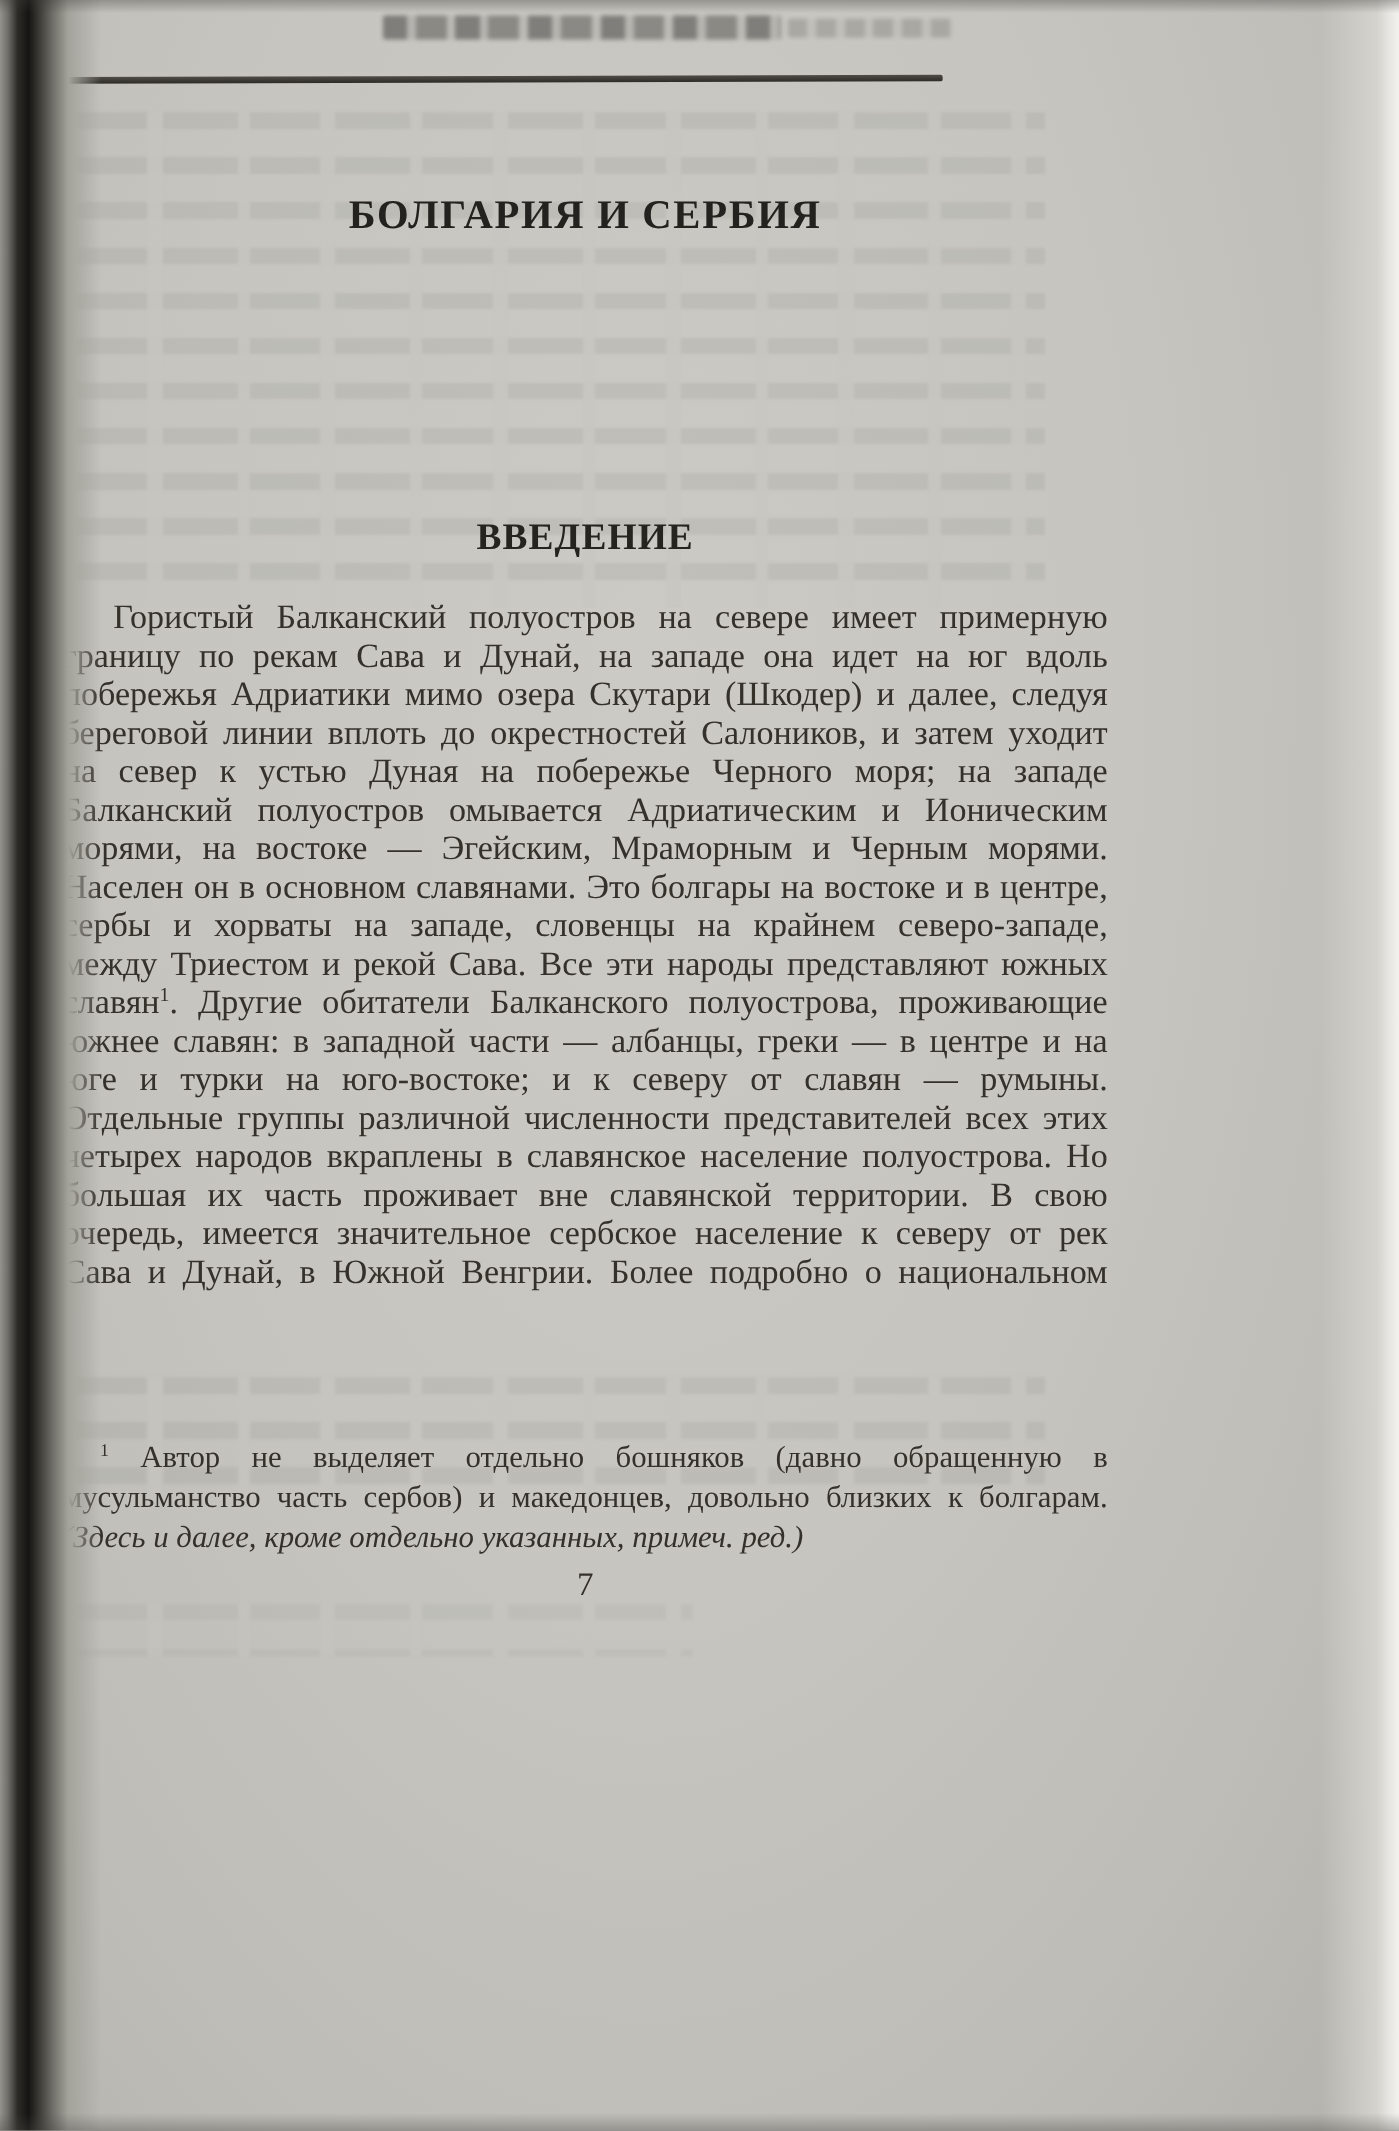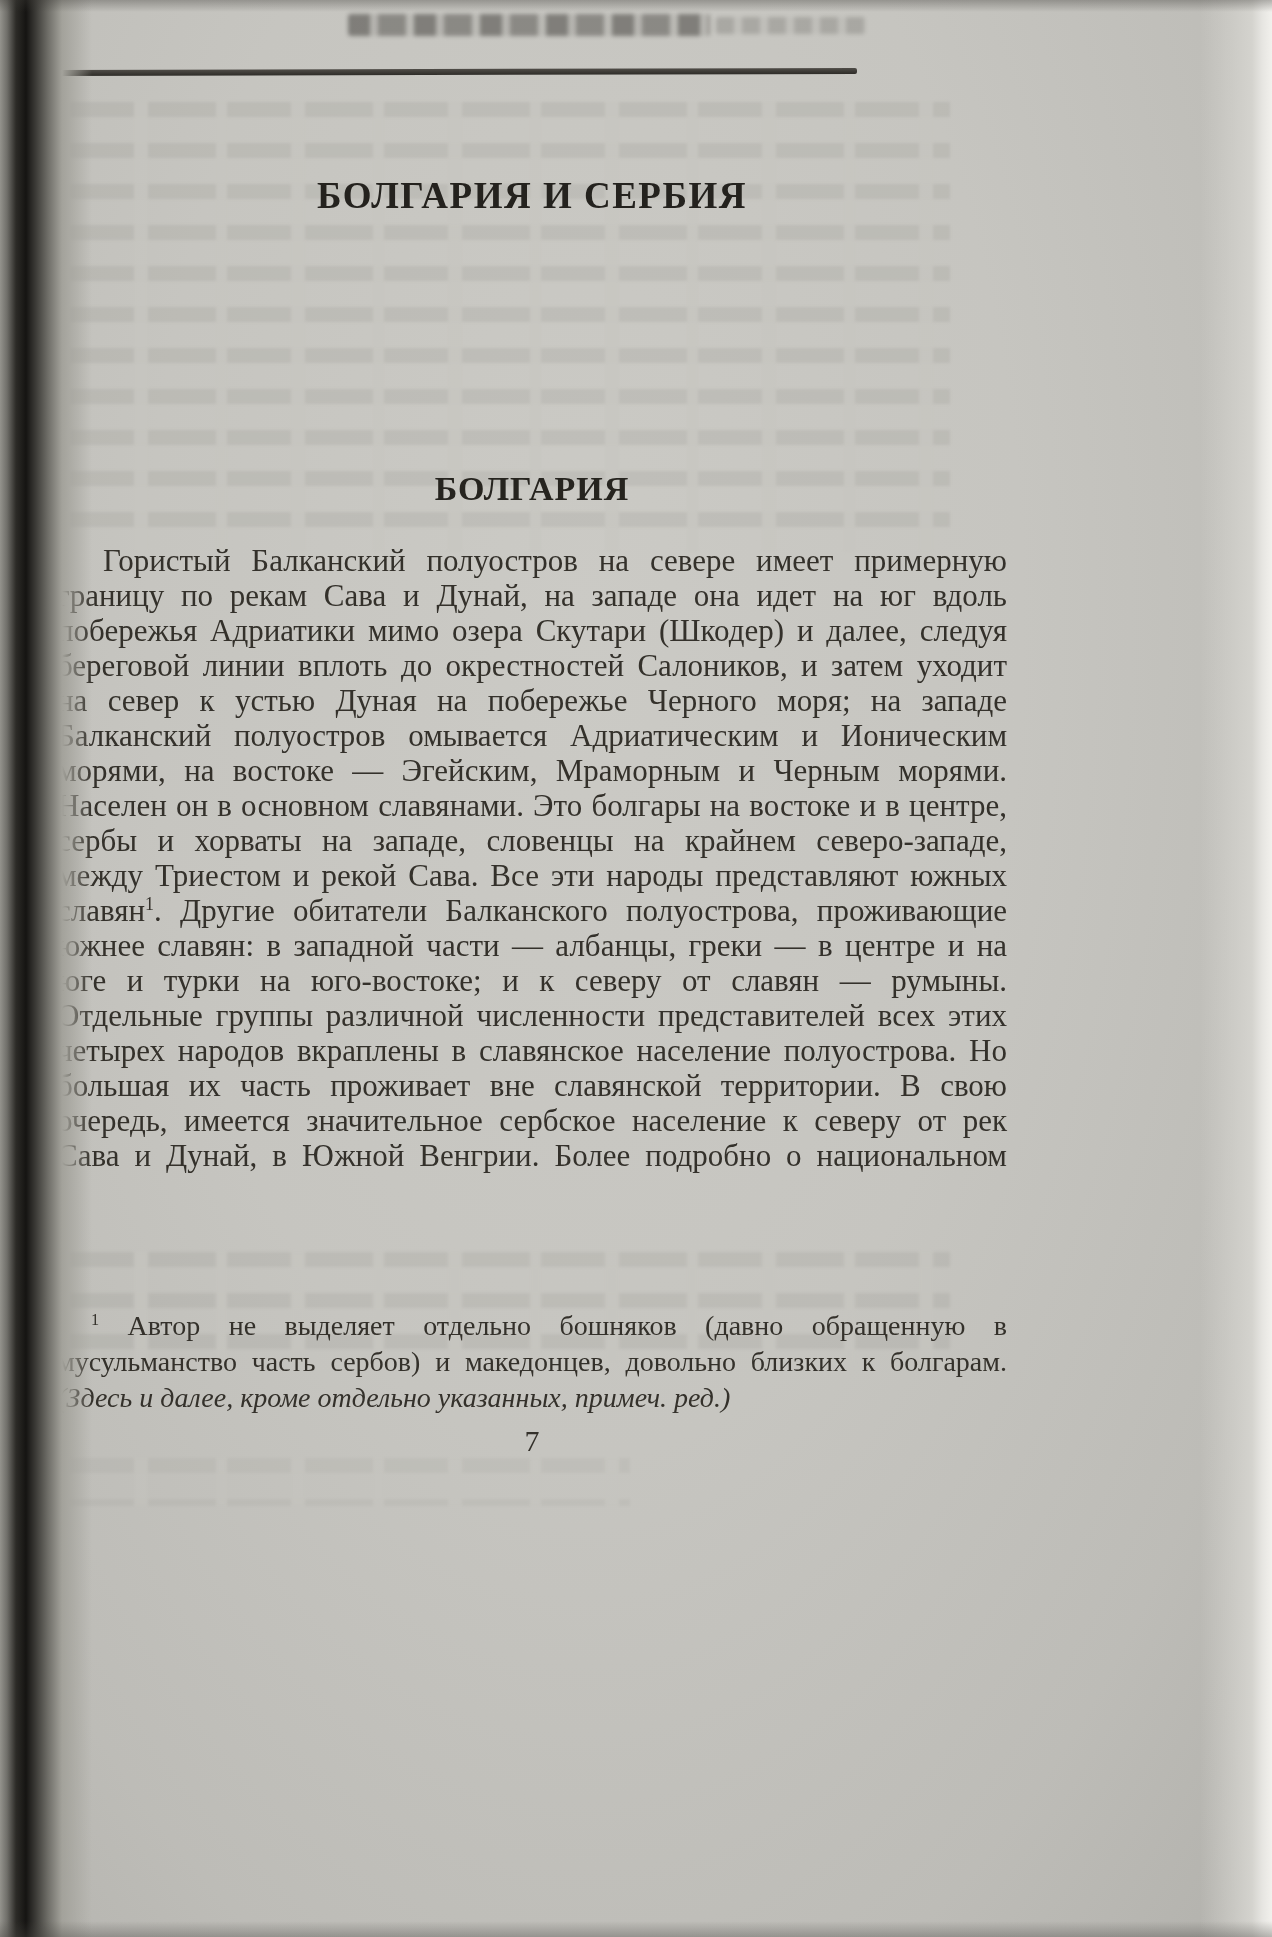--- a/index.html
+++ b/index.html
@@ -127,21 +127,21 @@
   <div class="bleed bleed-bottom"></div>
   <div class="bleed bleed-footer"></div>
 
   <div class="runhead-smudge"></div>
   <div class="runhead-smudge-2"></div>
   <div class="top-rule"></div>
 
   <div class="content">
     <h1 class="chapter-title">БОЛГАРИЯ И СЕРБИЯ</h1>
 
-    <h2 class="section-heading">БОЛГАРИЯ</h2>
+    <h2 class="section-heading">ВВЕДЕНИЕ</h2>
 
     <p class="body-text"><span>Гористый Балканский полуостров на севере имеет примерную границу по рекам Сава и Дунай, на западе она идет на юг вдоль побережья Адриатики мимо озера Скутари (Шкодер) и далее, следуя береговой линии вплоть до окрестностей Салоников, и затем уходит на север к устью Дуная на побережье Черного моря; на западе Балканский полуостров омывается Адриатическим и Ионическим морями, на востоке — Эгейским, Мраморным и Черным морями. Населен он в основном славянами. Это болгары на востоке и в центре, сербы и хорваты на западе, словенцы на крайнем северо-западе, между Триестом и рекой Сава. Все эти народы представляют южных славян</span><sup>1</sup><span>. Другие обитатели Балканского полуострова, проживающие южнее славян: в западной части — албанцы, греки — в центре и на юге и турки на юго-востоке; и к северу от славян — румыны. Отдельные группы различной численности представителей всех этих четырех народов вкраплены в славянское население полуострова. Но большая их часть проживает вне славянской территории. В свою очередь, имеется значительное сербское население к северу от рек Сава и Дунай, в Южной Венгрии. Более подробно о национальном</span></p>
 
     <p class="footnote"><sup>1</sup><span> Автор не выделяет отдельно бошняков (давно обращенную в мусульманство часть сербов) и македонцев, довольно близких к болгарам. </span><em>(Здесь и далее, кроме отдельно указанных, примеч. ред.)</em></p>
 
     <div class="page-number">7</div>
   </div>
 
   <div class="binding"></div>
   <div class="edge-right"></div>

